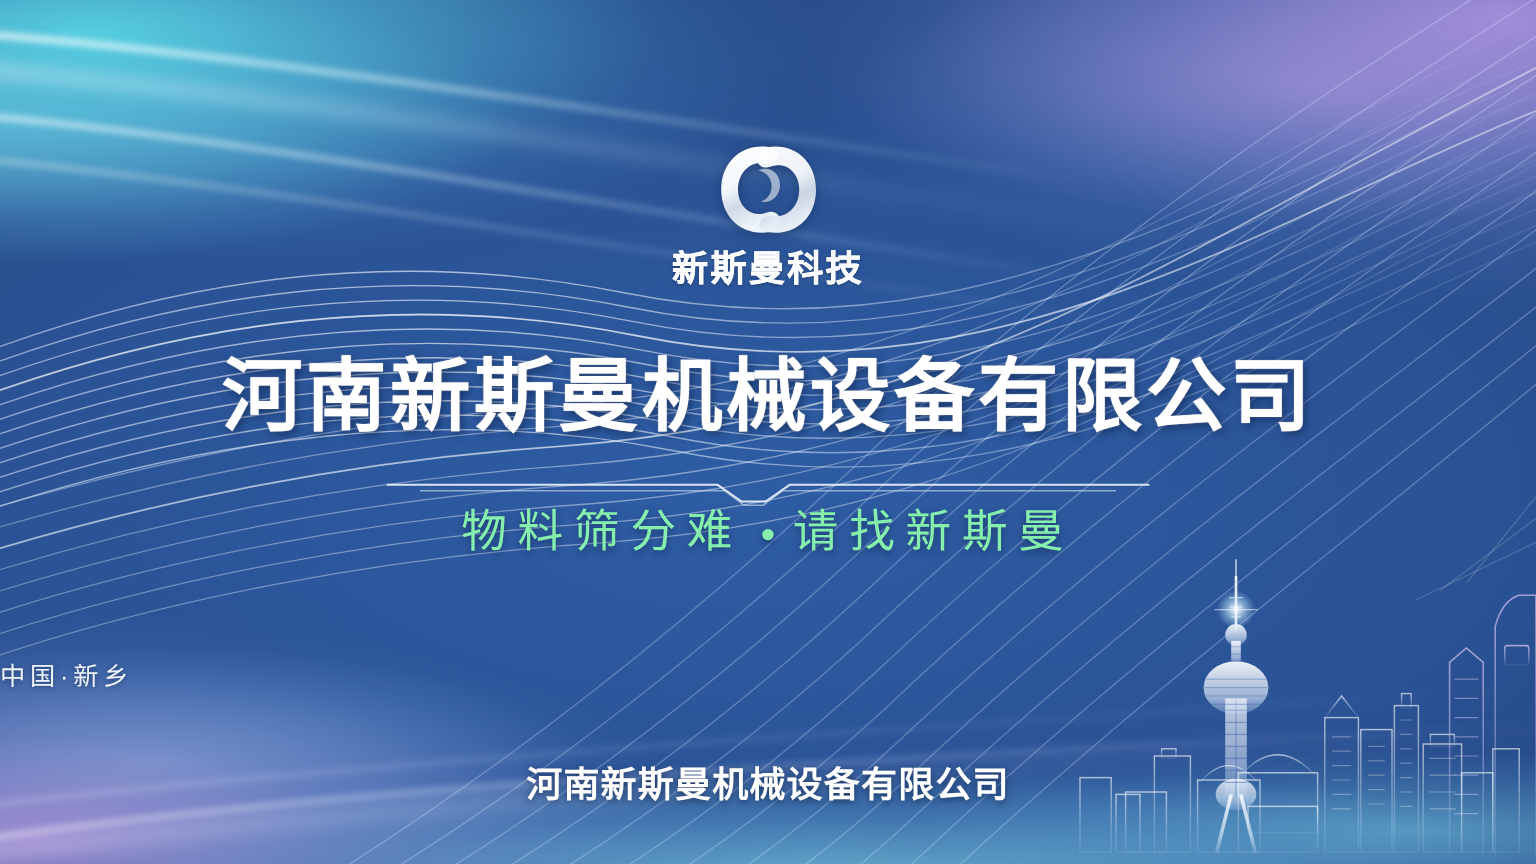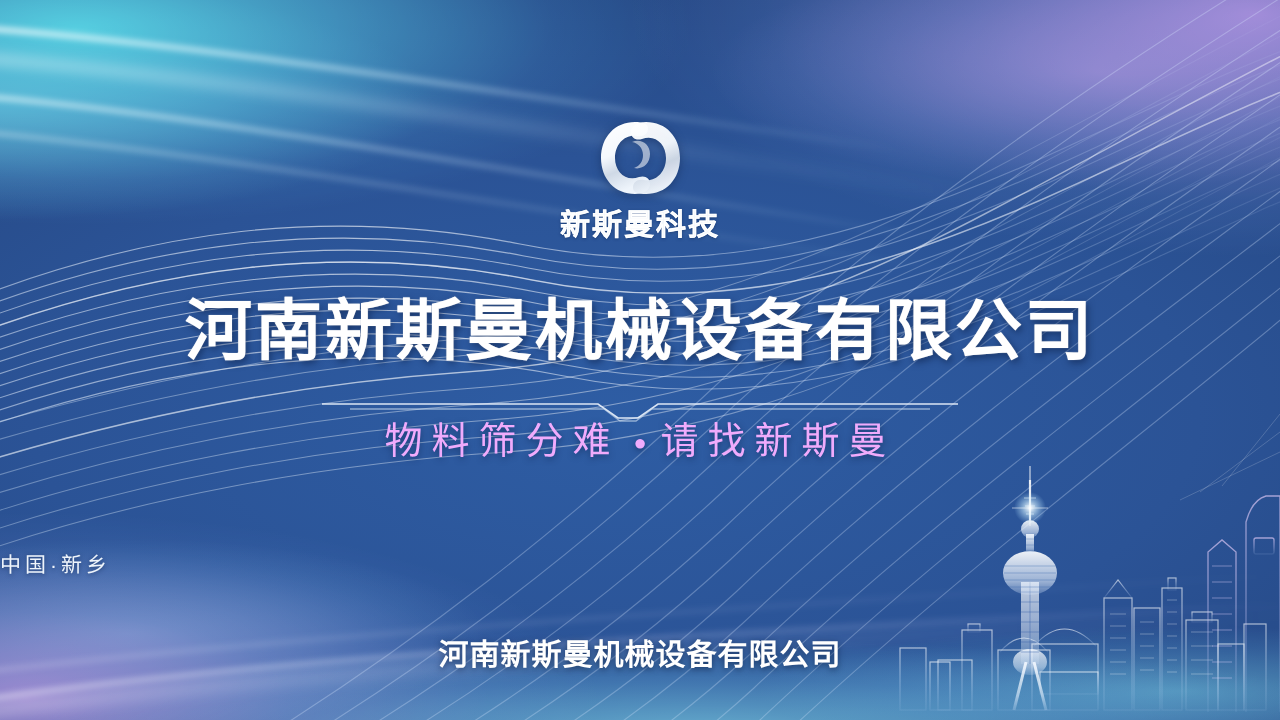--- a/index.html
+++ b/index.html
@@ -146,23 +146,22 @@
   .subhead {
     position: absolute;
     top: 425px;
     left: 0;
     right: 0;
     text-align: center;
     font-size: 38px;
     line-height: 1;
     font-weight: normal;
     letter-spacing: 9px;
-    color: #f0abfc;
+    color: #86efac;
     text-shadow: 0 2px 6px rgba(10,28,66,0.5);
-    font-family: Liberation Mono, monospace;
   }
   .subhead .bullet {
     display: inline-block;
     margin: 0 14px;
     vertical-align: 0.18em;
     font-size: 22px;
     letter-spacing: 0;
   }
 
   .location {

